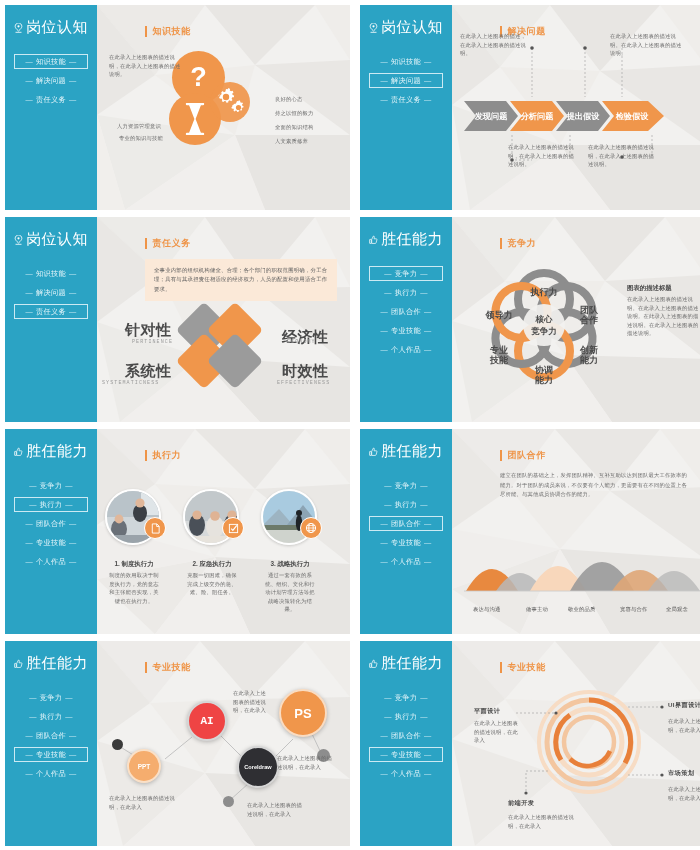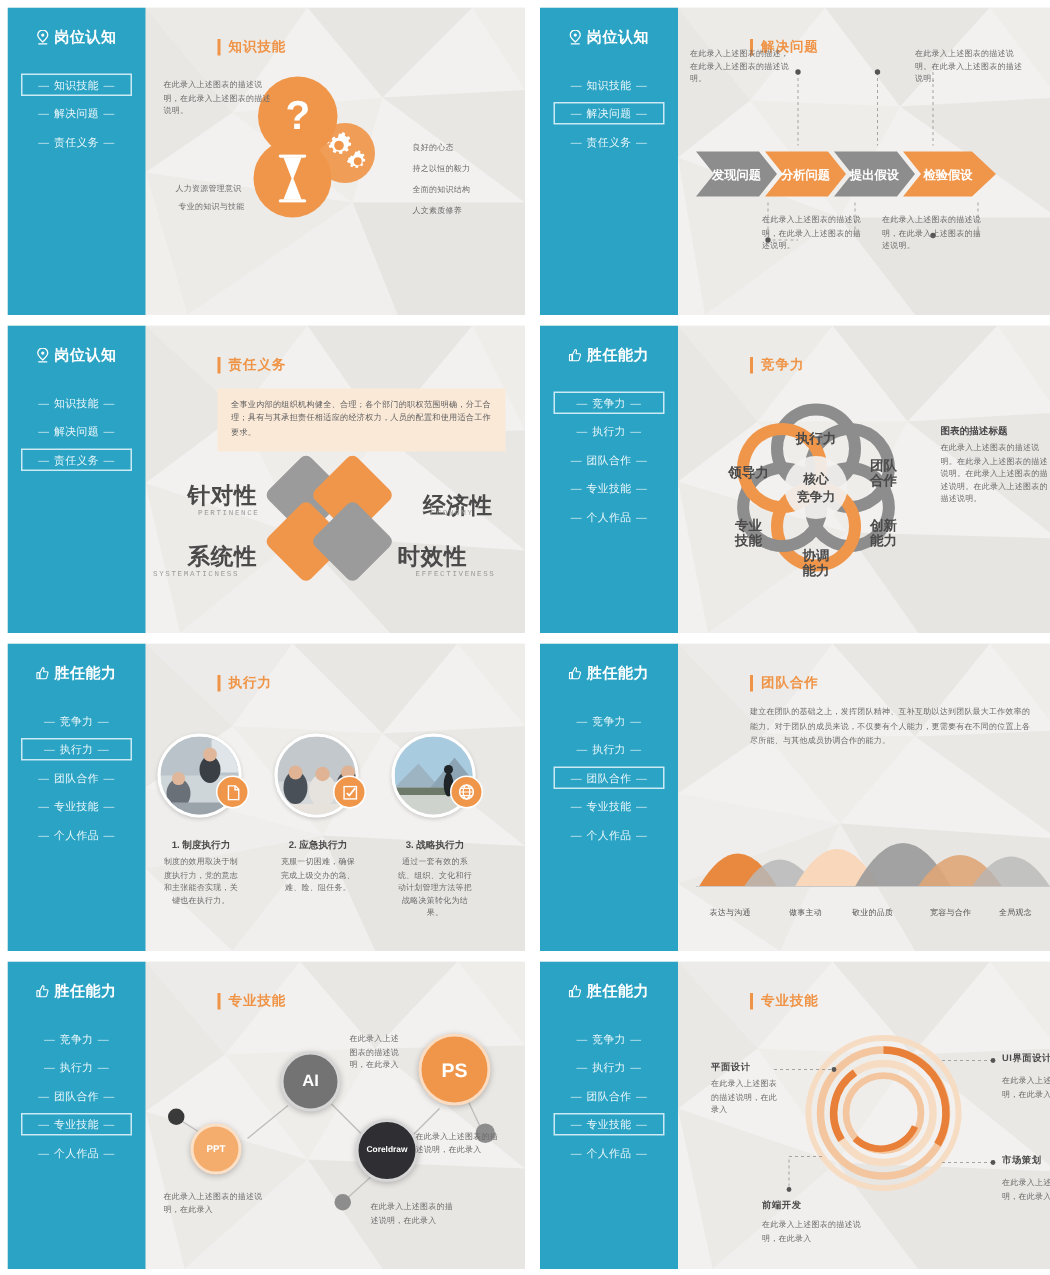--- a/index.html
+++ b/index.html
@@ -34,21 +34,21 @@
     width: 92px; height: 100%;
     background: #2ba3c4;
     flex: 0 0 92px;
     display: flex; flex-direction: column;
     align-items: center;
     padding-top: 13px;
     z-index: 3;
   }
   .side-title {
     display: flex; align-items: center; gap: 3px;
-    color: #ffffff; font-size: 10px; font-weight: bold;
+    color: #ffffff; font-size: 15px; font-weight: normal;
     letter-spacing: .4px;
     margin-bottom: 17px;
   }
   .side-title .ic { width: 9px; height: 10px; display: block; }
   .nav { display: flex; flex-direction: column; align-items: center; gap: 4px; width: 100%; }
   .nav-item {
     width: 74px; height: 15px;
     display: flex; align-items: center; justify-content: center;
     color: #e9f7fb; font-size: 7.2px; letter-spacing: .3px;
     border: 1px solid transparent;
@@ -317,21 +317,21 @@
       <div class="dia" style="left:118px; top:93px; background:#f0964b;"></div>
       <div class="dia" style="left:87px; top:124px; background:#f0964b;"></div>
       <div class="dia" style="left:118px; top:124px; background:#9b9b9b;"></div>
 
       <div class="bigcn" style="left:28px; top:104px;font-family:Liberation Mono, monospace;">针对性</div>
       <div class="smen" style="left:35px; top:122px;">PERTINENCE</div>
       <div class="bigcn" style="left:185px; top:111px;">经济性</div>
       <div class="smen" style="left:190px; top:122px;">ECONOMY</div>
       <div class="bigcn" style="left:28px; top:145px;">系统性</div>
       <div class="smen" style="left:5px; top:163px;">SYSTEMATICNESS</div>
-      <div class="bigcn" style="left:168px; top:145px;">时效性</div>
+      <div class="bigcn" style="left:185px; top:145px;">时效性</div>
       <div class="smen" style="left:180px; top:163px;">EFFECTIVENESS</div>
     </div>
   </div>
 
   <div class="slide">
     <svg class="poly" viewBox="0 0 345 205" preserveAspectRatio="none">
       <rect width="345" height="205" fill="#f2f1ef"></rect>
       <polygon points="92,0 195,0 145,64" fill="#ecebe8"></polygon>
       <polygon points="195,0 305,0 245,64" fill="#e8e6e3"></polygon>
       <polygon points="305,0 345,0 345,58" fill="#efedea"></polygon>
@@ -679,21 +679,21 @@
           <path d="M124 95 L152 123"></path>
           <path d="M172 122 L196 98"></path>
           <path d="M152 142 L132 160"></path>
           <path d="M208 78 L224 112"></path>
         </g>
       </svg>
 
       <div class="node" style="left:30px; top:108px; width:34px; height:34px; font-size:6.5px; background:#f5ad6e; border:2px solid #fae0c7;">
           <span>PPT</span>
         </div>
-      <div class="node" style="left:90px; top:60px; width:40px; height:40px; font-size:11px; background:#737373; border:2.5px solid #d6d6d6;">
+      <div class="node" style="left:90px; top:60px; width:40px; height:40px; font-size:11px; background:#ef4444; border:2.5px solid #d6d6d6;font-family:Liberation Mono, monospace;">
           <span>AI</span>
         </div>
       <div class="node" style="left:140px; top:105px; width:42px; height:42px; font-size:5.6px; background:#2f2f33; border:2.5px solid #d6d6d6;">
           <span>Coreldraw</span>
         </div>
       <div class="node" style="left:182px; top:48px; width:48px; height:48px; font-size:13px; background:#f0964b; border:2.5px solid #f9dcc2;">
           <span>PS</span>
         </div>
 
       <div class="dotsm" style="left:15px; top:98px; width:11px; height:11px; background:#3a3a3a;"></div>

